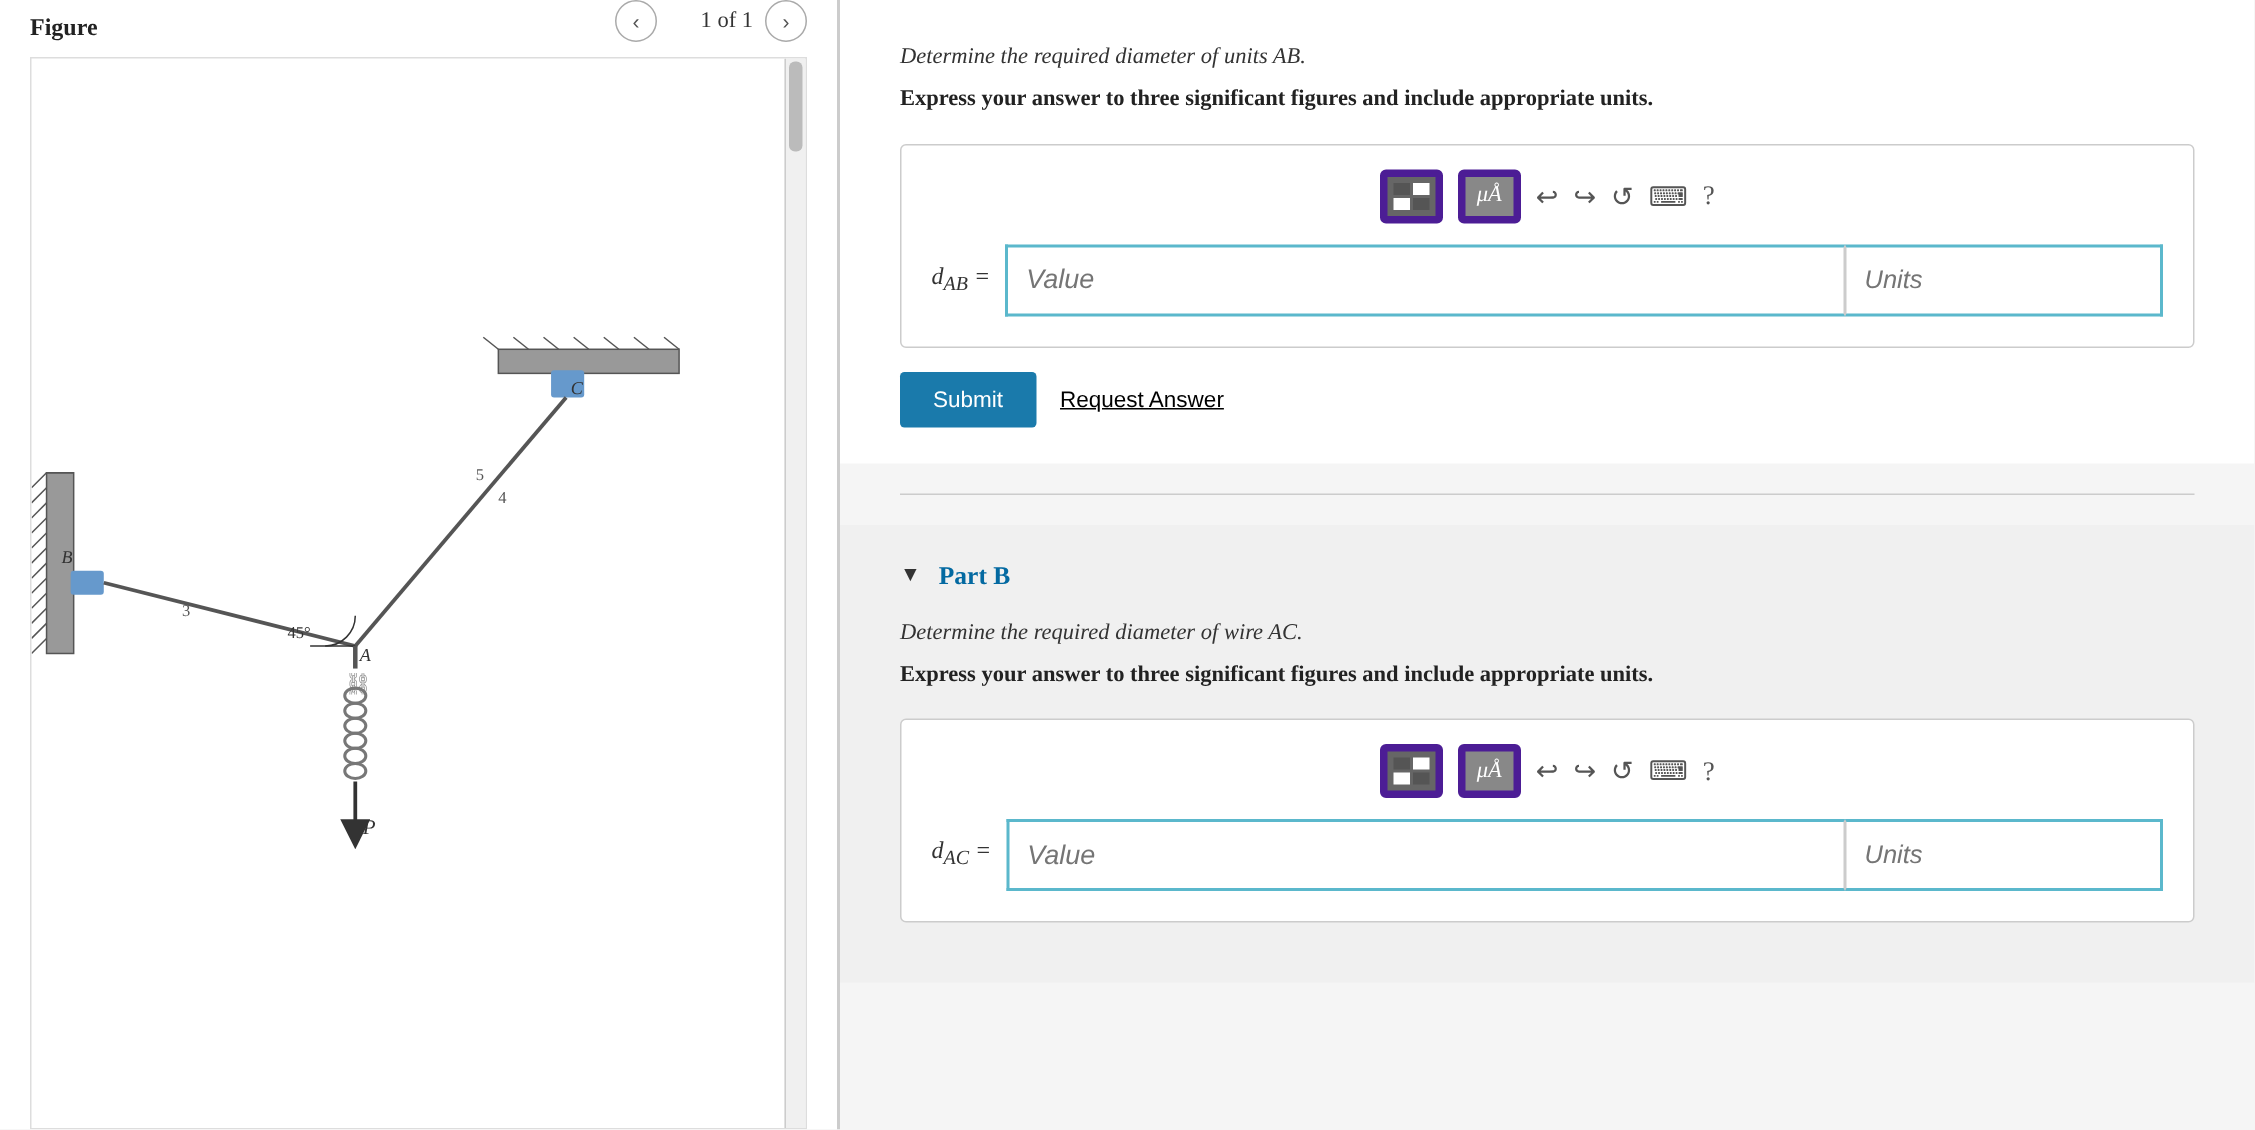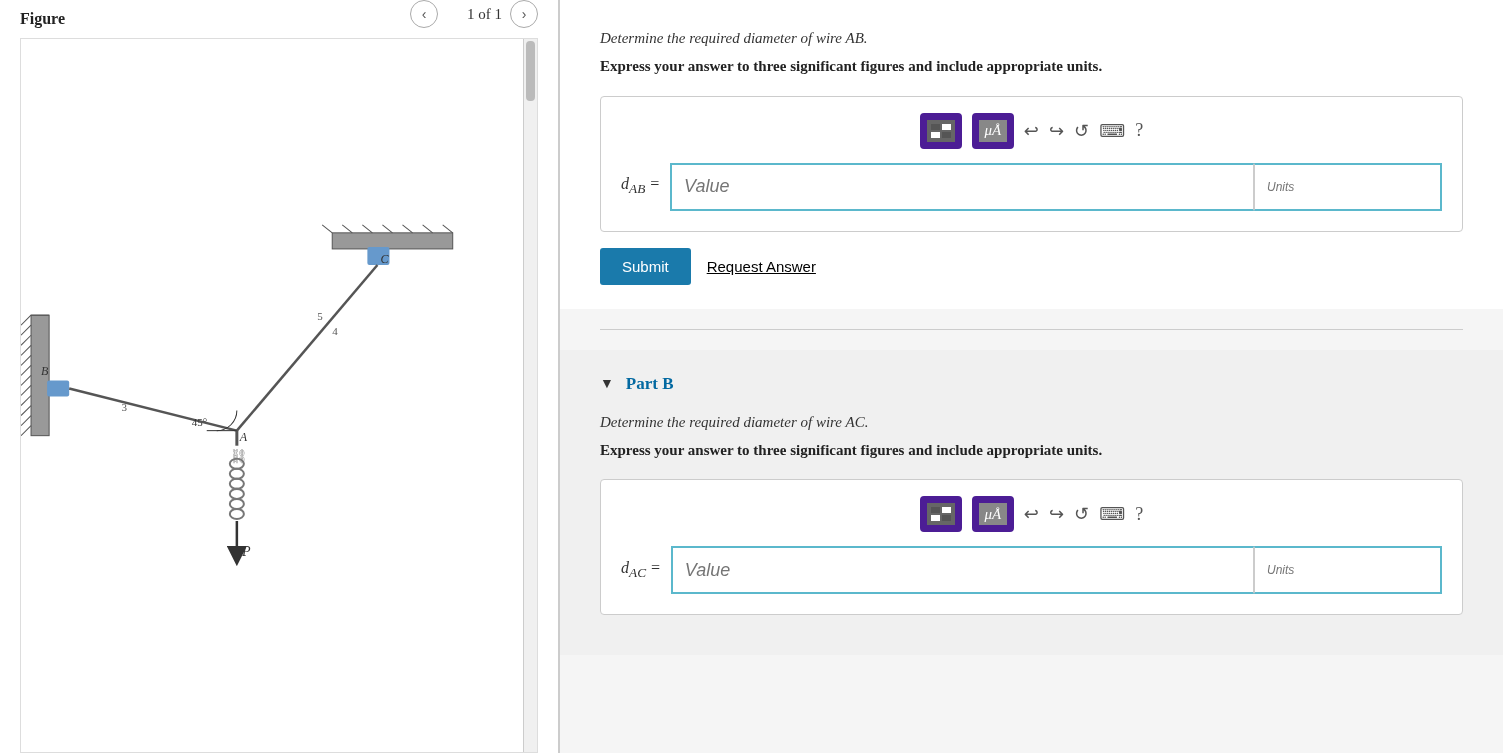--- a/index.html
+++ b/index.html
@@ -174,21 +174,21 @@
       display: flex;
       align-items: center;
       gap: 10px;
       margin-bottom: 14px;
       justify-content: center;
     }
 
     .toolbar-btn {
       width: 42px;
       height: 36px;
-      border: 7px solid #4c1d95;
+      border: 5px solid #4c1d95;
       background: #888;
       border-radius: 4px;
       cursor: pointer;
       display: flex;
       align-items: center;
       justify-content: center;
       font-size: 13px;
       color: #fff;
       position: relative;
     }
@@ -248,26 +248,26 @@
       border-right: 1px solid #ccc;
       padding: 0 12px;
       font-size: 18px;
       font-style: italic;
       color: #bbb;
       outline: none;
       background: #fff;
     }
 
     .units-input {
-      width: 188px;
+      width: 212px;
       height: 48px;
       border: 2px solid #5bb8cc;
       border-left: 1px solid #ccc;
       padding: 0 12px;
-      font-size: 12px;
+      font-size: 17px;
       font-style: italic;
       color: #bbb;
       outline: none;
       background: #fff;
     }
 
     
     .actions {
       display: flex;
       align-items: center;
@@ -405,21 +405,21 @@
       <div class="figure-scroll">
         <div class="scroll-thumb"></div>
       </div>
     </div>
   </div>
 </div>
 
 <div class="right-panel">
 
   <div class="part-a-section">
-    <p class="part-intro">Determine the required diameter of wire AB.</p>
+    <p class="part-intro">Determine the required diameter of units AB.</p>
     <p class="part-instruction">Express your answer to three significant figures and include appropriate units.</p>
 
     <div class="answer-box">
 
       <div class="toolbar">
 
         <button class="toolbar-btn matrix" title="Matrix/Fraction input">
           <div class="matrix-cell dark"></div>
           <div class="matrix-cell"></div>
           <div class="matrix-cell"></div>

